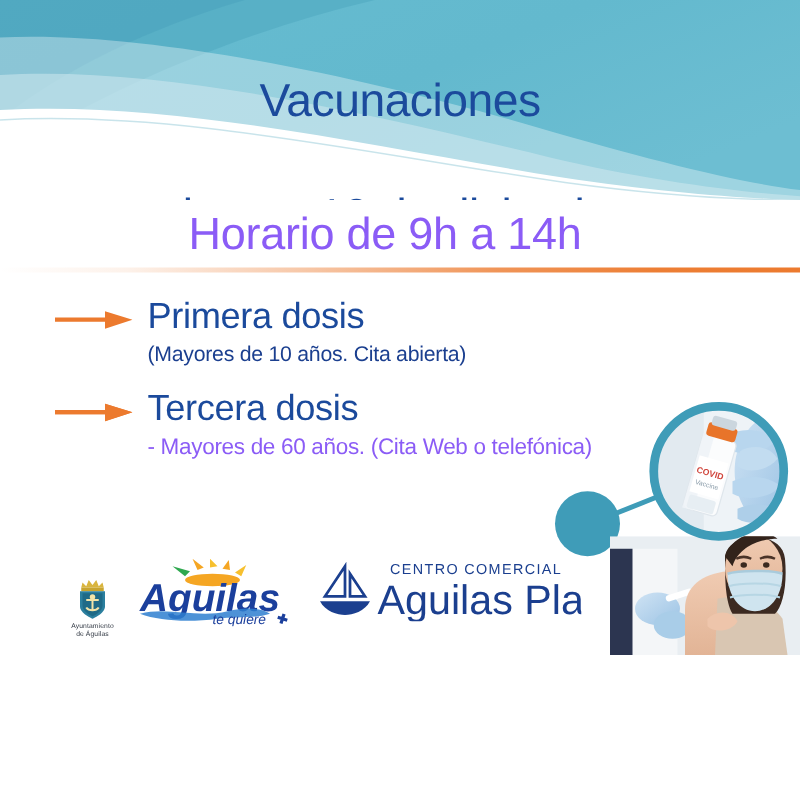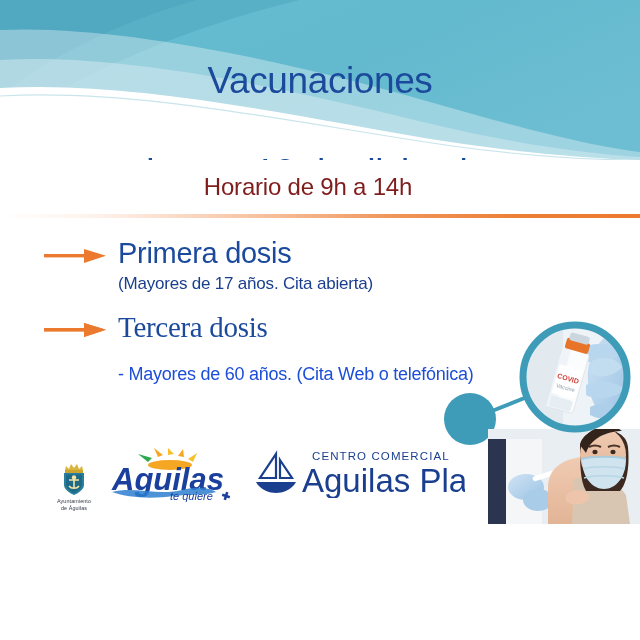--- a/index.html
+++ b/index.html
@@ -50,22 +50,22 @@
 
   
   #schedule-row {
     position: absolute;
     left: 0; top: 168px;
     width: 640px;
     text-align: center;
     z-index: 4;
   }
   #schedule-text {
-    color: #7f1d1d;
-    font-size: 24px;
+    color: #8b5cf6;
+    font-size: 36px;
     line-height: 38px;
     letter-spacing: -0.2px;
     padding-right: 24px;
   }
   #schedule-rule {
     position: absolute;
     left: 0; top: 214px;
     width: 640px;
     height: 4px;
     background: linear-gradient(to right,
@@ -109,29 +109,29 @@
     line-height: 24px;
     letter-spacing: -0.2px;
     margin-top: 2px;
   }
   .dose-bullets {
     margin: 1px 0 0 0;
     padding: 0;
     list-style: none;
   }
   .dose-bullets li {
-    color: #1d4ed8;
+    color: #8b5cf6;
     font-size: 18px;
     line-height: 25px;
     letter-spacing: -0.25px;
     padding-left: 13px;
     text-indent: -13px;
   }
   #dose-block-3 { margin-top: 4px; }
-  #dose-block-3 .dose-heading { margin-bottom: 18px; font-family: Liberation Serif, serif; }
+  #dose-block-3 .dose-heading { margin-bottom: 1px; }
 
   
   #photo-art {
     position: absolute;
     right: 0;
     bottom: 0;
     width: 200px;
     height: 205px;
     z-index: 3;
     overflow: hidden;
@@ -205,21 +205,21 @@
   <div id="schedule-rule"></div>
 
   <div id="dose-list">
 
     <div class="dose-block" id="dose-block-1">
       <svg class="dose-arrow" viewBox="0 0 62 20">
         <rect x="0" y="8" width="46" height="3.4" fill="#ec7a2e"></rect>
         <path d="M40,3 L62,9.7 L40,17 Z" fill="#ec7a2e"></path>
       </svg>
       <div class="dose-heading">Primera dosis</div>
-      <div class="dose-note">(Mayores de 17 años. Cita abierta)</div>
+      <div class="dose-note">(Mayores de 10 años. Cita abierta)</div>
     </div>
 
     <div class="dose-block" id="dose-block-2">
       <svg class="dose-arrow" viewBox="0 0 62 20">
         <rect x="0" y="8" width="46" height="3.4" fill="#ec7a2e"></rect>
         <path d="M40,3 L62,9.7 L40,17 Z" fill="#ec7a2e"></path>
       </svg>
     </div>
 
     <div class="dose-block" id="dose-block-3">

